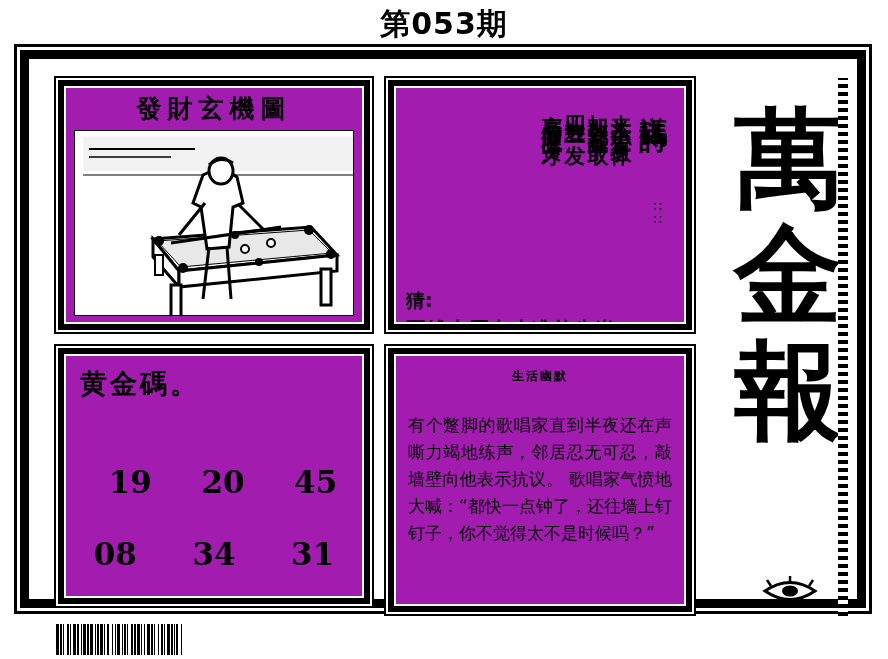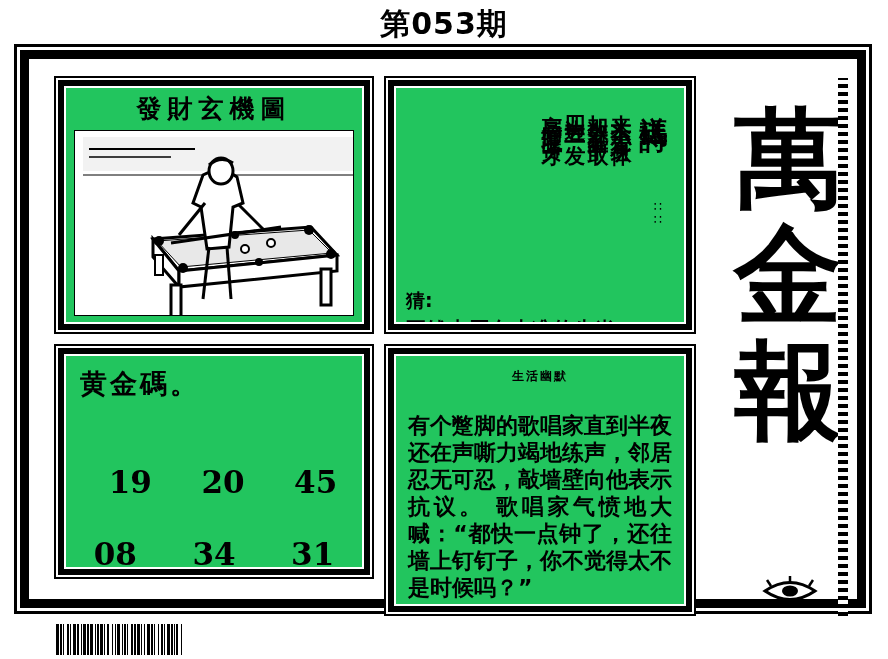--- a/index.html
+++ b/index.html
@@ -61,39 +61,39 @@
     box-sizing:border-box;
     background:repeating-linear-gradient(90deg,#000 0 2px,#fff 2px 4px);
     -webkit-mask:
       linear-gradient(#000 0 0) content-box,
       linear-gradient(#000 0 0);
     -webkit-mask-composite:xor;
             mask-composite:exclude;
   }
   .hatch-inner{
     position:absolute;left:10px;top:10px;right:10px;bottom:10px;
-    background:#22c55e;box-sizing:border-box;overflow:hidden;
+    background:#a21caf;box-sizing:border-box;overflow:hidden;
   }
 
   
   #pic-panel{left:22px;top:14px;width:320px;height:258px;}
   .pic-title{
     position:absolute;left:0;top:4px;width:100%;
     text-align:center;
     font-family:"DejaVu Serif","Liberation Serif",serif;
     font-weight:bold;font-size:25px;letter-spacing:6px;
     white-space:nowrap;
   }
   .pic-box{
     position:absolute;left:8px;top:42px;right:8px;bottom:6px;
     border:1px solid #000;background:#fff;overflow:hidden;
   }
 
   
-  #gold-panel{left:22px;top:282px;width:320px;height:235px;}
+  #gold-panel{left:22px;top:282px;width:320px;height:264px;}
   .gold-title{
     position:absolute;left:14px;top:10px;
     font-family:"DejaVu Serif","Liberation Serif",serif;
     font-weight:bold;font-size:27px;letter-spacing:3px;
   }
   .num-row{
     position:absolute;left:0;width:100%;
     display:flex;justify-content:space-around;
     font-family:"DejaVu Serif","Liberation Serif",serif;
     font-weight:bold;font-size:31px;
@@ -150,24 +150,23 @@
   }
 
   
   #humor-panel{left:352px;top:282px;width:312px;height:272px;}
   .humor-title{
     position:absolute;left:0;top:12px;width:100%;text-align:center;
     font-size:12px;font-weight:bold;letter-spacing:2px;
   }
   .humor-body{
     position:absolute;left:12px;right:12px;top:56px;
-    font-size:22px;line-height:27px;
+    font-size:17px;line-height:27px;
     text-align:justify;
     letter-spacing:0px;
-    font-weight:bold;
   }
 
   
   #masthead{
     position:absolute;left:686px;top:6px;width:140px;height:540px;
   }
   .mast-char{
     position:absolute;left:0;width:140px;
     text-align:center;
     font-family:"DejaVu Serif","Liberation Serif",serif;

